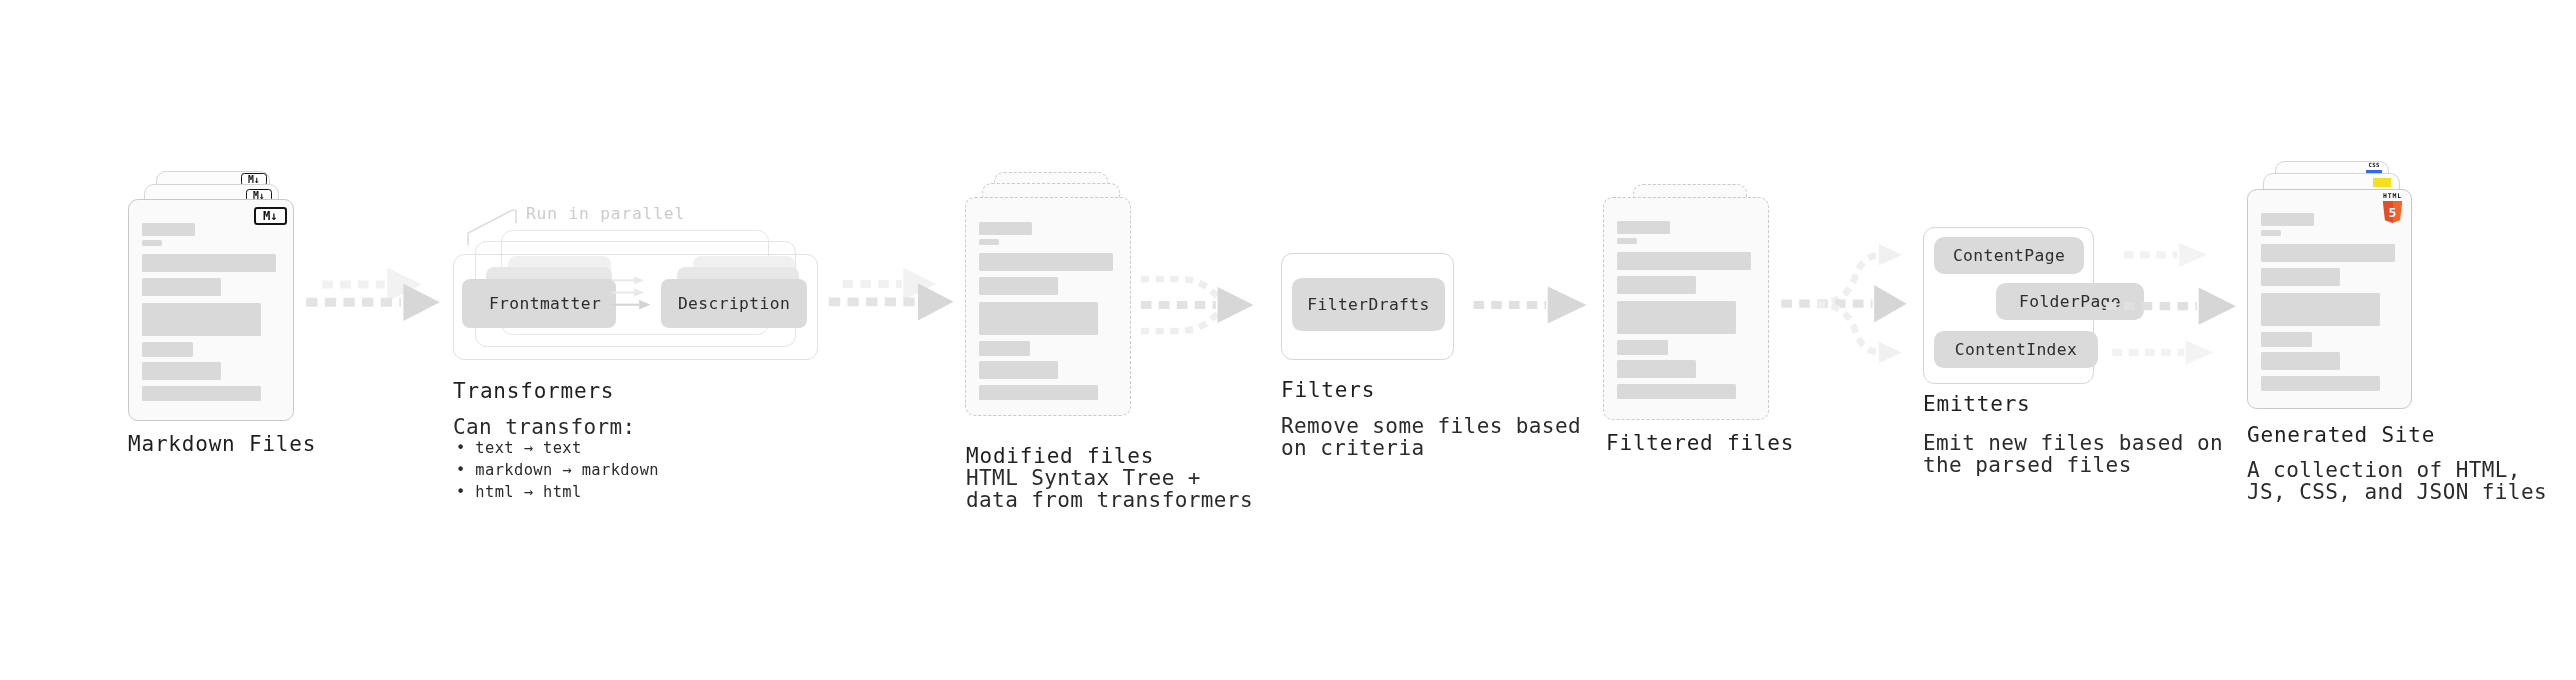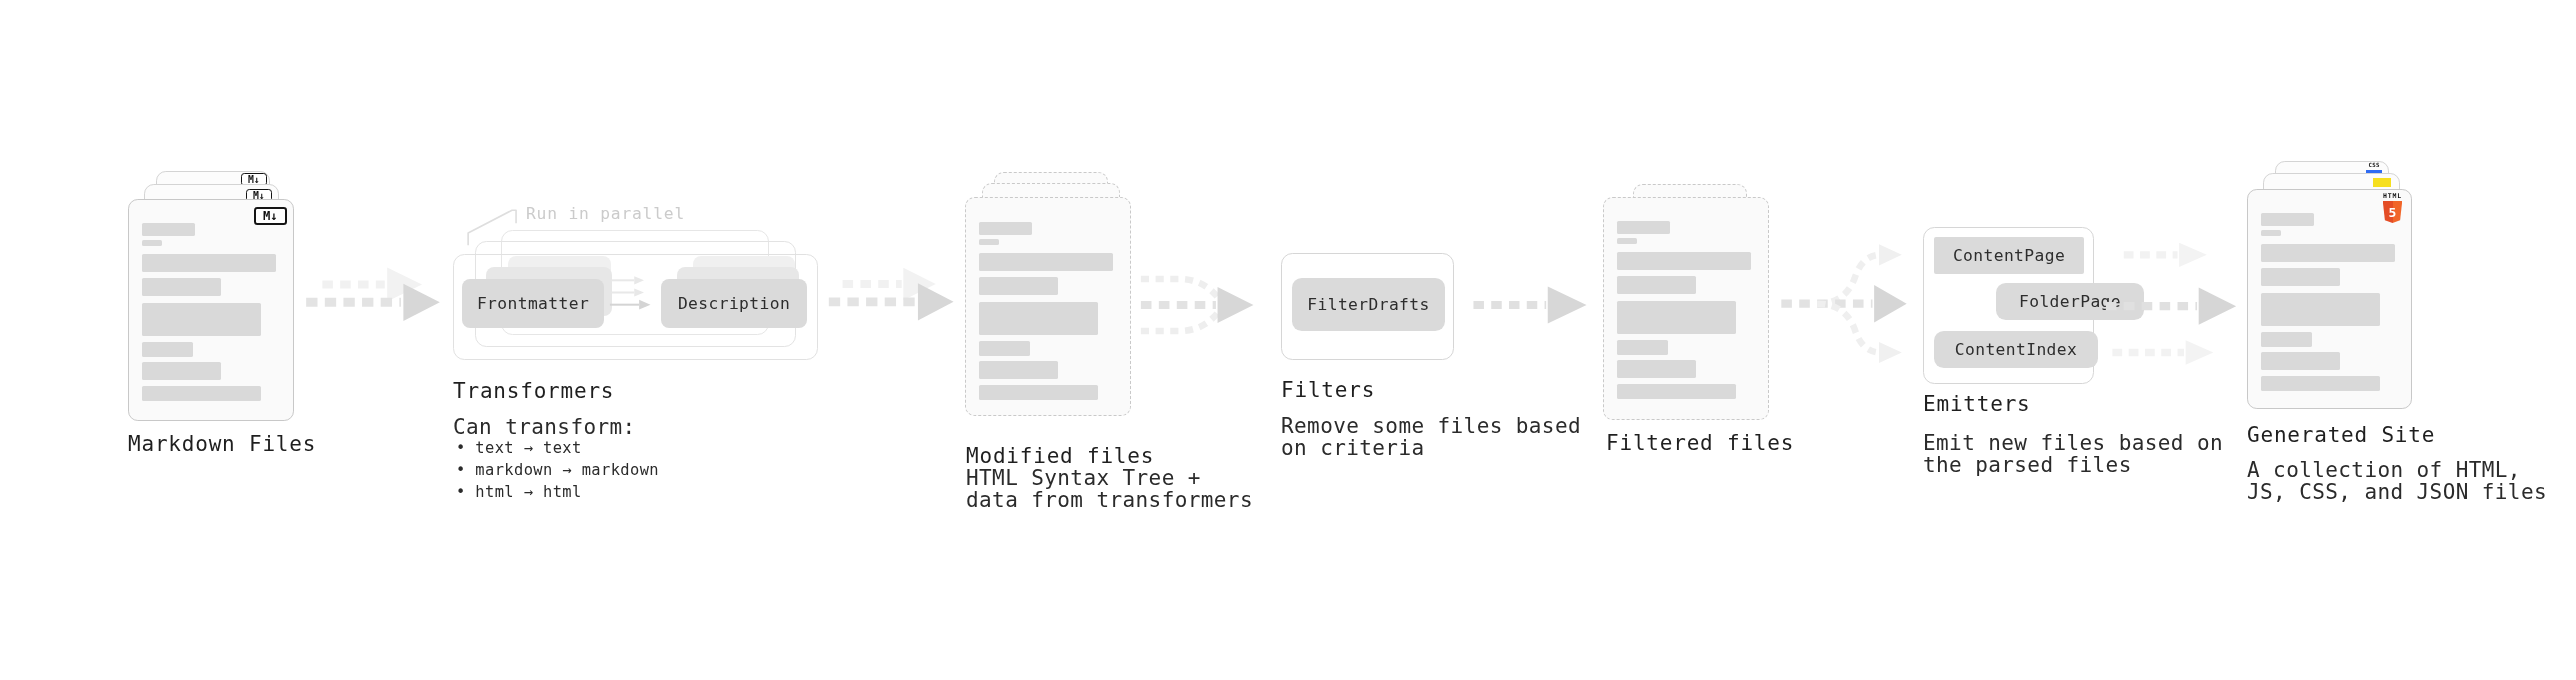--- a/index.html
+++ b/index.html
@@ -97,21 +97,21 @@
       <path d="M 10 53 L 10 38 L 64 10 L 69 10 L 69 26" fill="none" stroke="#dedede" stroke-width="2" stroke-linejoin="round"></path>
     </svg>
     <div class="annotation" style="left:526px;top:204px;">Run in parallel</div>
 
     <div class="frame" style="left:501px;top:230px;width:268px;height:105px;border-color:#e6e6e6;"></div>
     <div class="frame" style="left:475px;top:241px;width:321px;height:106px;border-color:#e3e3e3;"></div>
     <div class="frame" style="left:453px;top:254px;width:365px;height:106px;"></div>
 
     <div class="pill ghost2" style="left:508px;top:256px;width:103px;height:49px;"></div>
     <div class="pill ghost1" style="left:486px;top:267px;width:126px;height:49px;"></div>
-    <div class="pill" style="left:462px;top:279px;width:142px;height:49px;">Frontmatter</div>
+    <div class="pill" style="left:462px;top:279px;width:142px;height:49px;padding-left:12px;">Frontmatter</div>
 
     <div class="pill ghost2" style="left:693px;top:256px;width:102px;height:49px;"></div>
     <div class="pill ghost1" style="left:677px;top:267px;width:122px;height:49px;"></div>
     <div class="pill" style="left:661px;top:279px;width:146px;height:49px;">Description</div>
 
     <svg style="left:608px;top:273px;" width="46" height="39" viewBox="0 0 56 48">
       <line x1="4" y1="9" x2="32" y2="9" stroke="#e8e8e8" stroke-width="2.5"></line>
       <polygon points="32,4 44,9 32,14" fill="#e8e8e8"></polygon>
       <line x1="4" y1="24" x2="32" y2="24" stroke="#e8e8e8" stroke-width="2.5"></line>
       <polygon points="32,19 44,24 32,29" fill="#e8e8e8"></polygon>
@@ -195,21 +195,21 @@
     <path d="M 48 77 Q 82 77 94 46 Q 103 17 126 17" fill="none" stroke="#efefef" stroke-width="8" stroke-dasharray="10 8"></path>
     <polygon points="124,4 152,17 124,30" fill="#f0f0f0"></polygon>
     <line x1="48" y1="77" x2="116" y2="77" stroke="#e2e2e2" stroke-width="10" stroke-dasharray="13 9"></line>
     <polygon points="118,54 158,77 118,100" fill="#d6d6d6"></polygon>
     <path d="M 48 77 Q 82 77 94 108 Q 103 137 126 137" fill="none" stroke="#efefef" stroke-width="8" stroke-dasharray="10 8"></path>
     <polygon points="124,124 152,137 124,150" fill="#f0f0f0"></polygon>
   </svg>
 
   <div>
     <div class="panel" style="left:1923px;top:227px;width:171px;height:157px;"></div>
-    <div class="pill" style="left:1934px;top:237px;width:150px;height:37px;border-radius:2px;">ContentPage</div>
+    <div class="pill" style="left:1934px;top:237px;width:150px;height:37px;border-radius:10px;">ContentPage</div>
     <div class="pill" style="left:1996px;top:283px;width:148px;height:37px;border-radius:9.8px;">FolderPage</div>
     <div class="pill" style="left:1934px;top:331px;width:164px;height:37px;border-radius:9.8px;">ContentIndex</div>
     <div class="stage-label" style="left:1923px;top:392px;">Emitters</div>
     <div class="caption" style="left:1923px;top:432px;">Emit new files based on
 the parsed files</div>
   </div>
 
   <svg style="left:2101px;top:241px;" width="140" height="127" viewBox="0 0 172 156">
     <line x1="28" y1="17" x2="94" y2="17" stroke="#f2f2f2" stroke-width="9" stroke-dasharray="12 8"></line>
     <polygon points="96,2 130,17 96,32" fill="#f3f3f3"></polygon>

